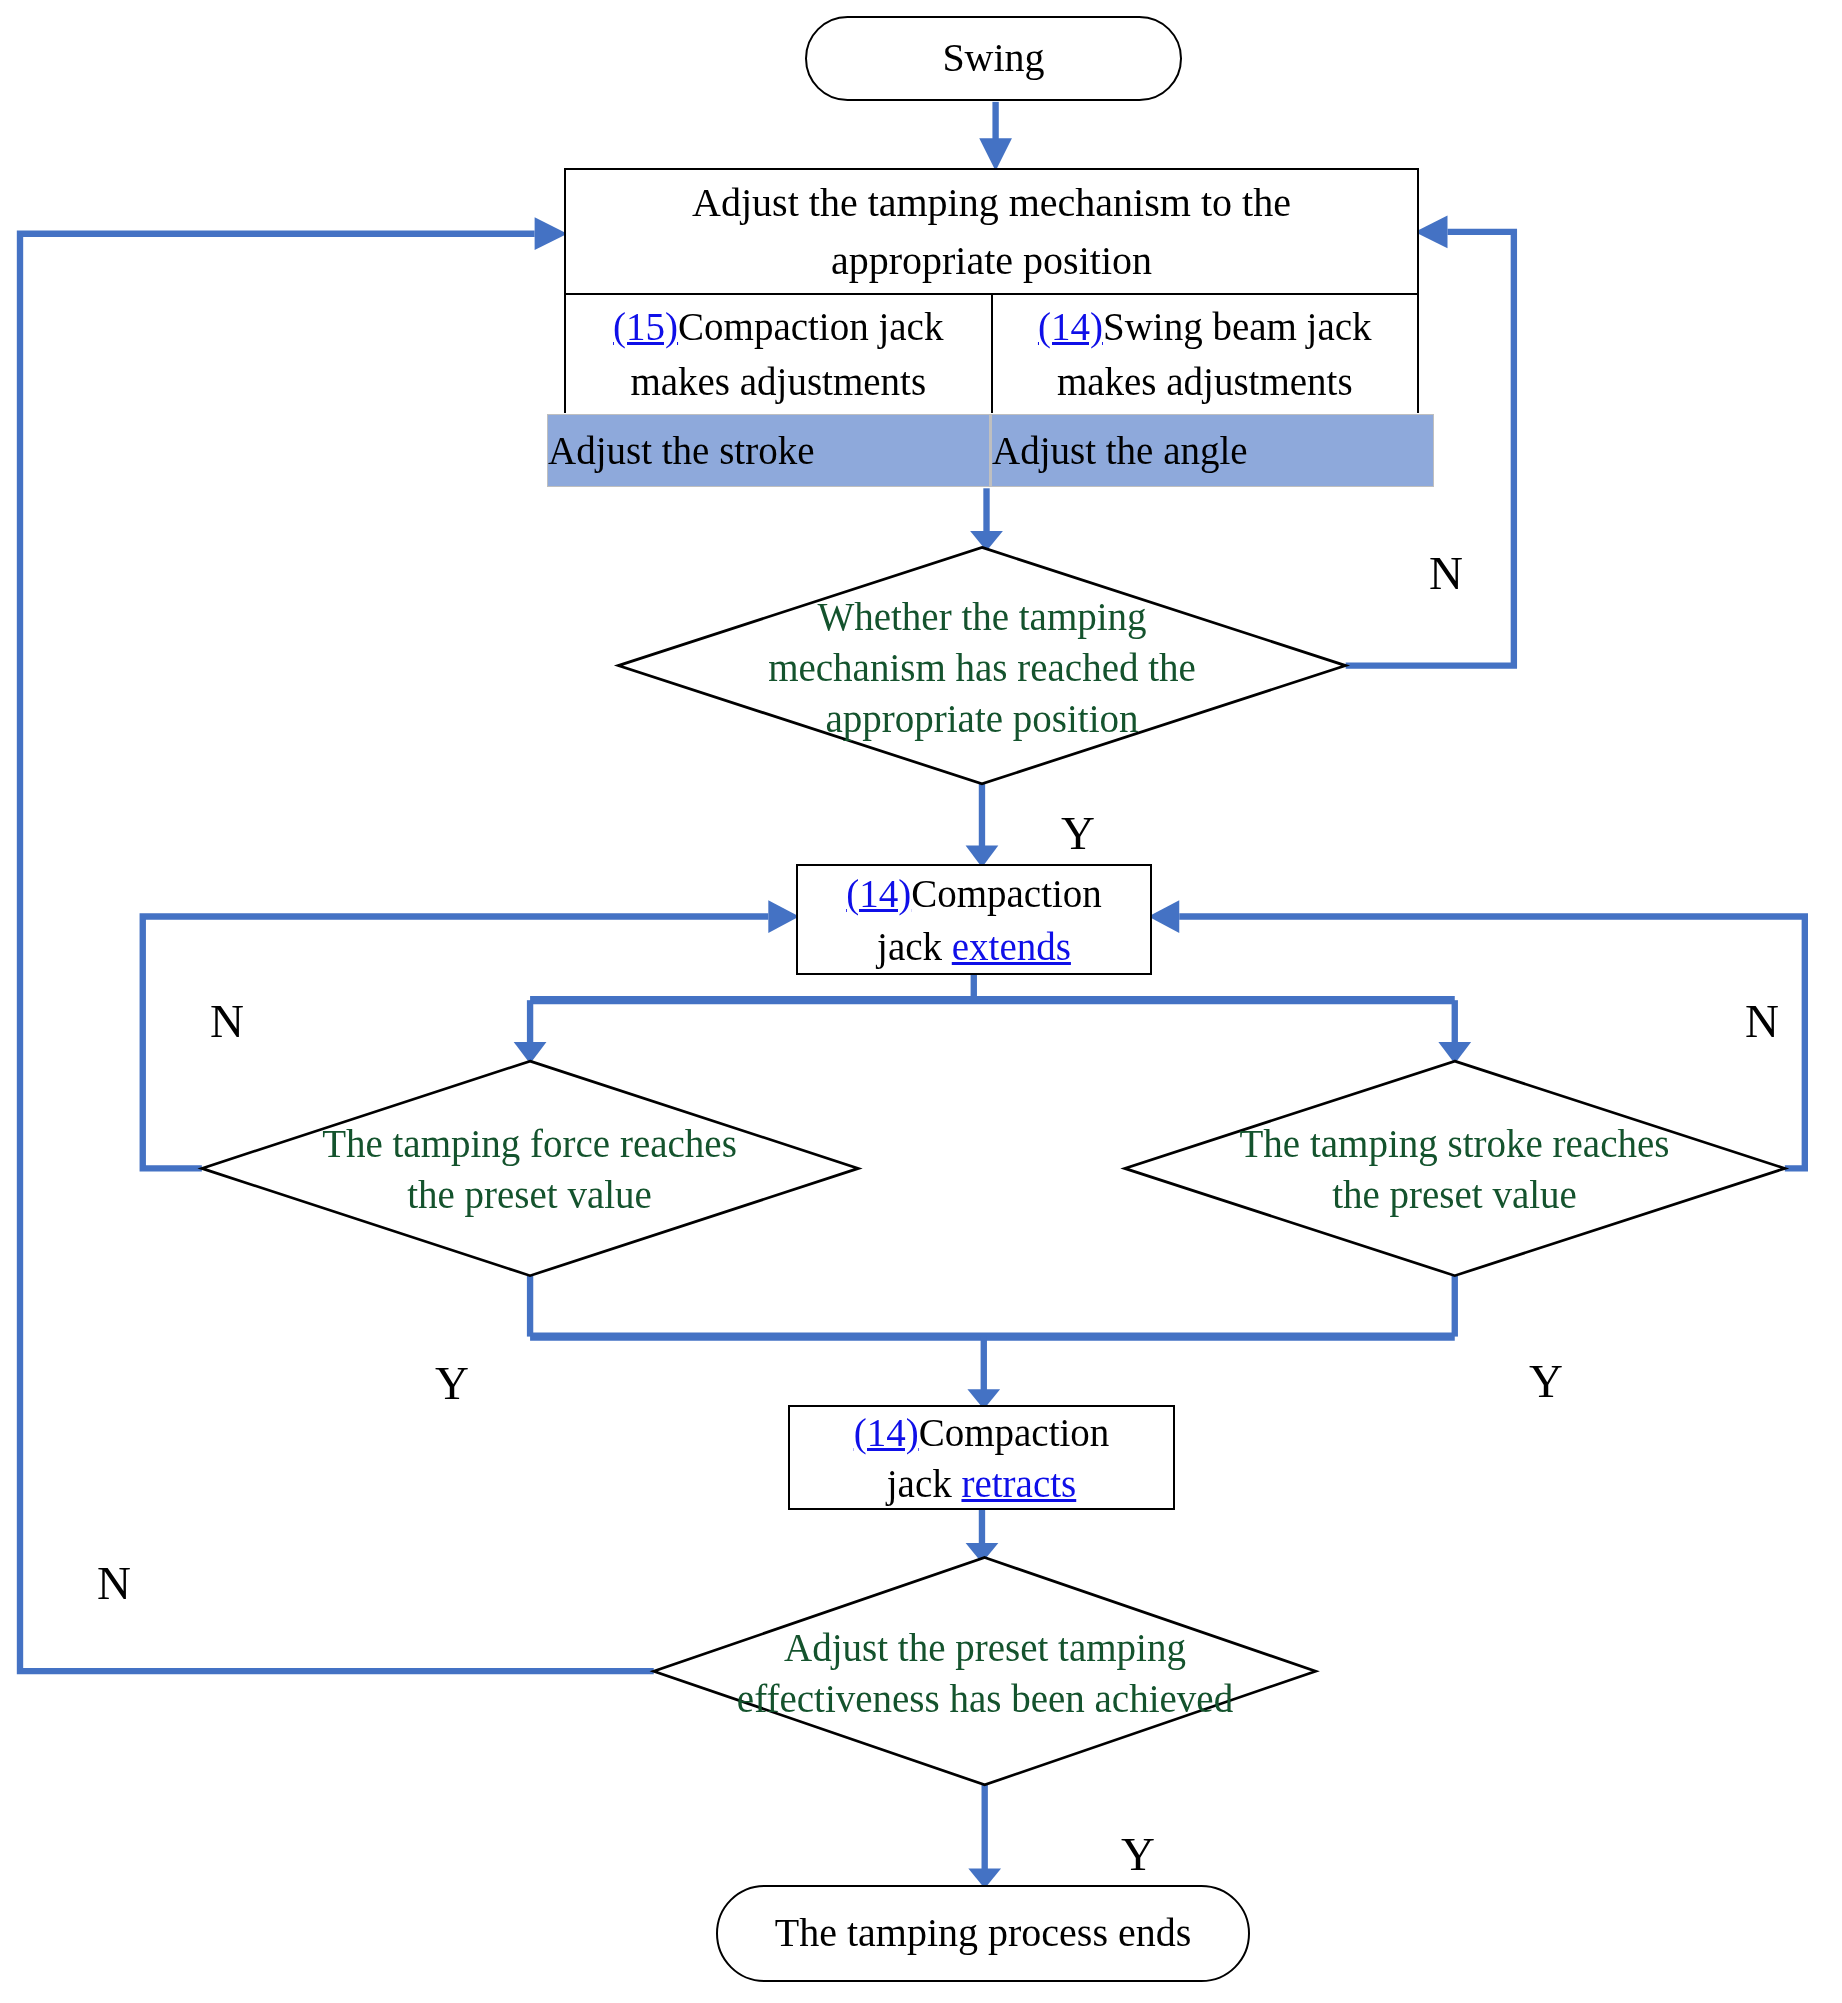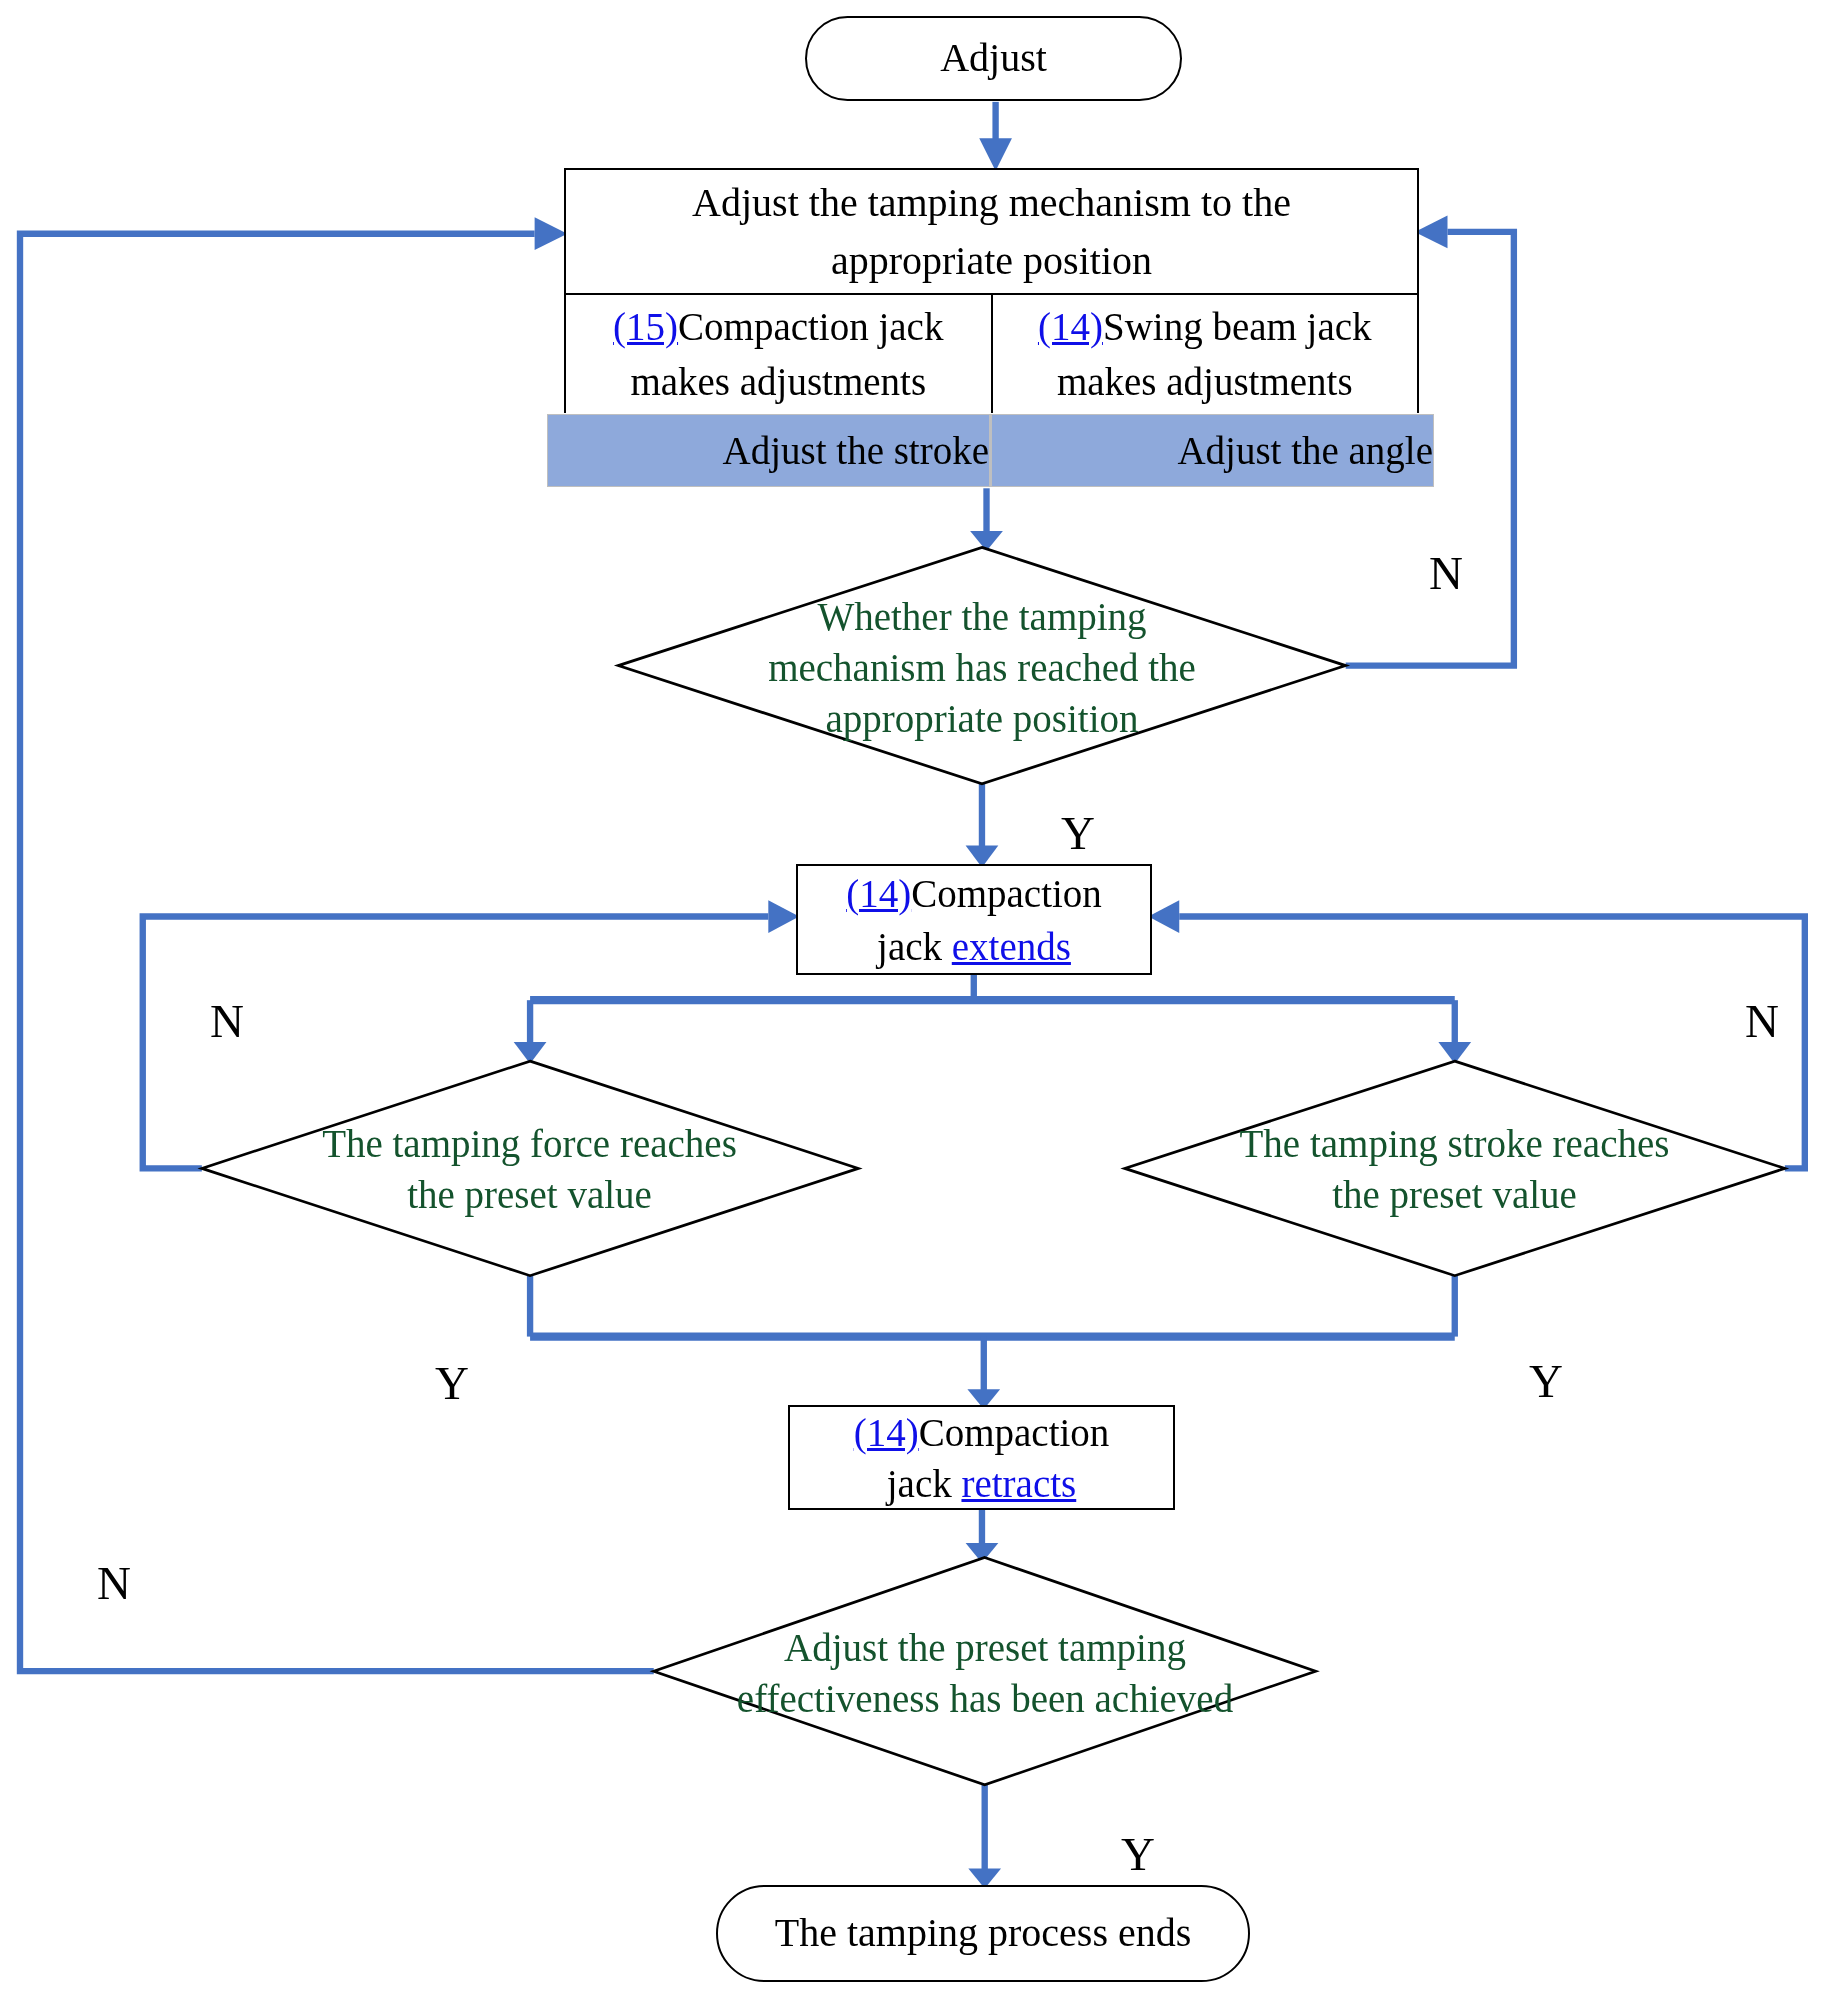--- a/index.html
+++ b/index.html
@@ -25,21 +25,21 @@
     border:2.7px solid #000;border-bottom:none;background:#fff;display:flex;flex-direction:column;}
   #adjust-title{height:125px;box-sizing:border-box;border-bottom:2.7px solid #000;display:flex;align-items:center;justify-content:center;font-size:40px;}
   #adjust-title .inner{line-height:58px;}
   #adjust-title span{display:block;}
   #adjust-cells{flex:1;display:flex;}
   .adjust-cell{flex:1;display:flex;align-items:center;justify-content:center;font-size:39px;}
   .adjust-cell .inner{max-width:364px;line-height:55px;}
   #adjust-cell-left{border-right:2.7px solid #000;}
   #highlight-row{position:absolute;left:547px;top:414px;width:887px;height:73px;z-index:2;box-sizing:border-box;
     background:#8ea9db;border:1.8px solid #bfbfbf;display:flex;}
-  .hl-cell{flex:1;display:flex;align-items:center;justify-content:flex-end;font-size:39px;color:#000;}
+  .hl-cell{flex:1;display:flex;align-items:center;justify-content:flex-start;font-size:39px;color:#000;}
   #hl-left{border-right:3.6px solid #bfbfbf;}
 </style>
 </head>
 <body>
 
 <div id="canvas">
 
   <svg id="wires" width="1843" height="2004" viewBox="0 0 2027 2204">
     <g stroke="#4472C4" stroke-width="7" fill="none">
 
@@ -87,21 +87,21 @@
     </g>
     <g fill="#ffffff" stroke="#000000" stroke-width="3">
       <polygon points="1080,602 1480,732 1080,862 680,732"></polygon>
       <polygon points="583,1167 944,1285 583,1403 222,1285"></polygon>
       <polygon points="1600,1167 1963,1285 1600,1403 1237,1285"></polygon>
       <polygon points="1083,1713 1447,1838 1083,1963 719,1838"></polygon>
     </g>
   </svg>
 
   <div class="shape oval" style="left:805px;top:16.4px;width:377px;height:85px;border-radius:45px;">
-    <div class="inner">Adjust</div>
+    <div class="inner">Swing</div>
   </div>
 
   <div id="adjust-box">
     <div id="adjust-title">
       <div class="inner">
         <span>Adjust the tamping mechanism to the</span>
         <span>appropriate position</span>
       </div>
     </div>
     <div id="adjust-cells">

